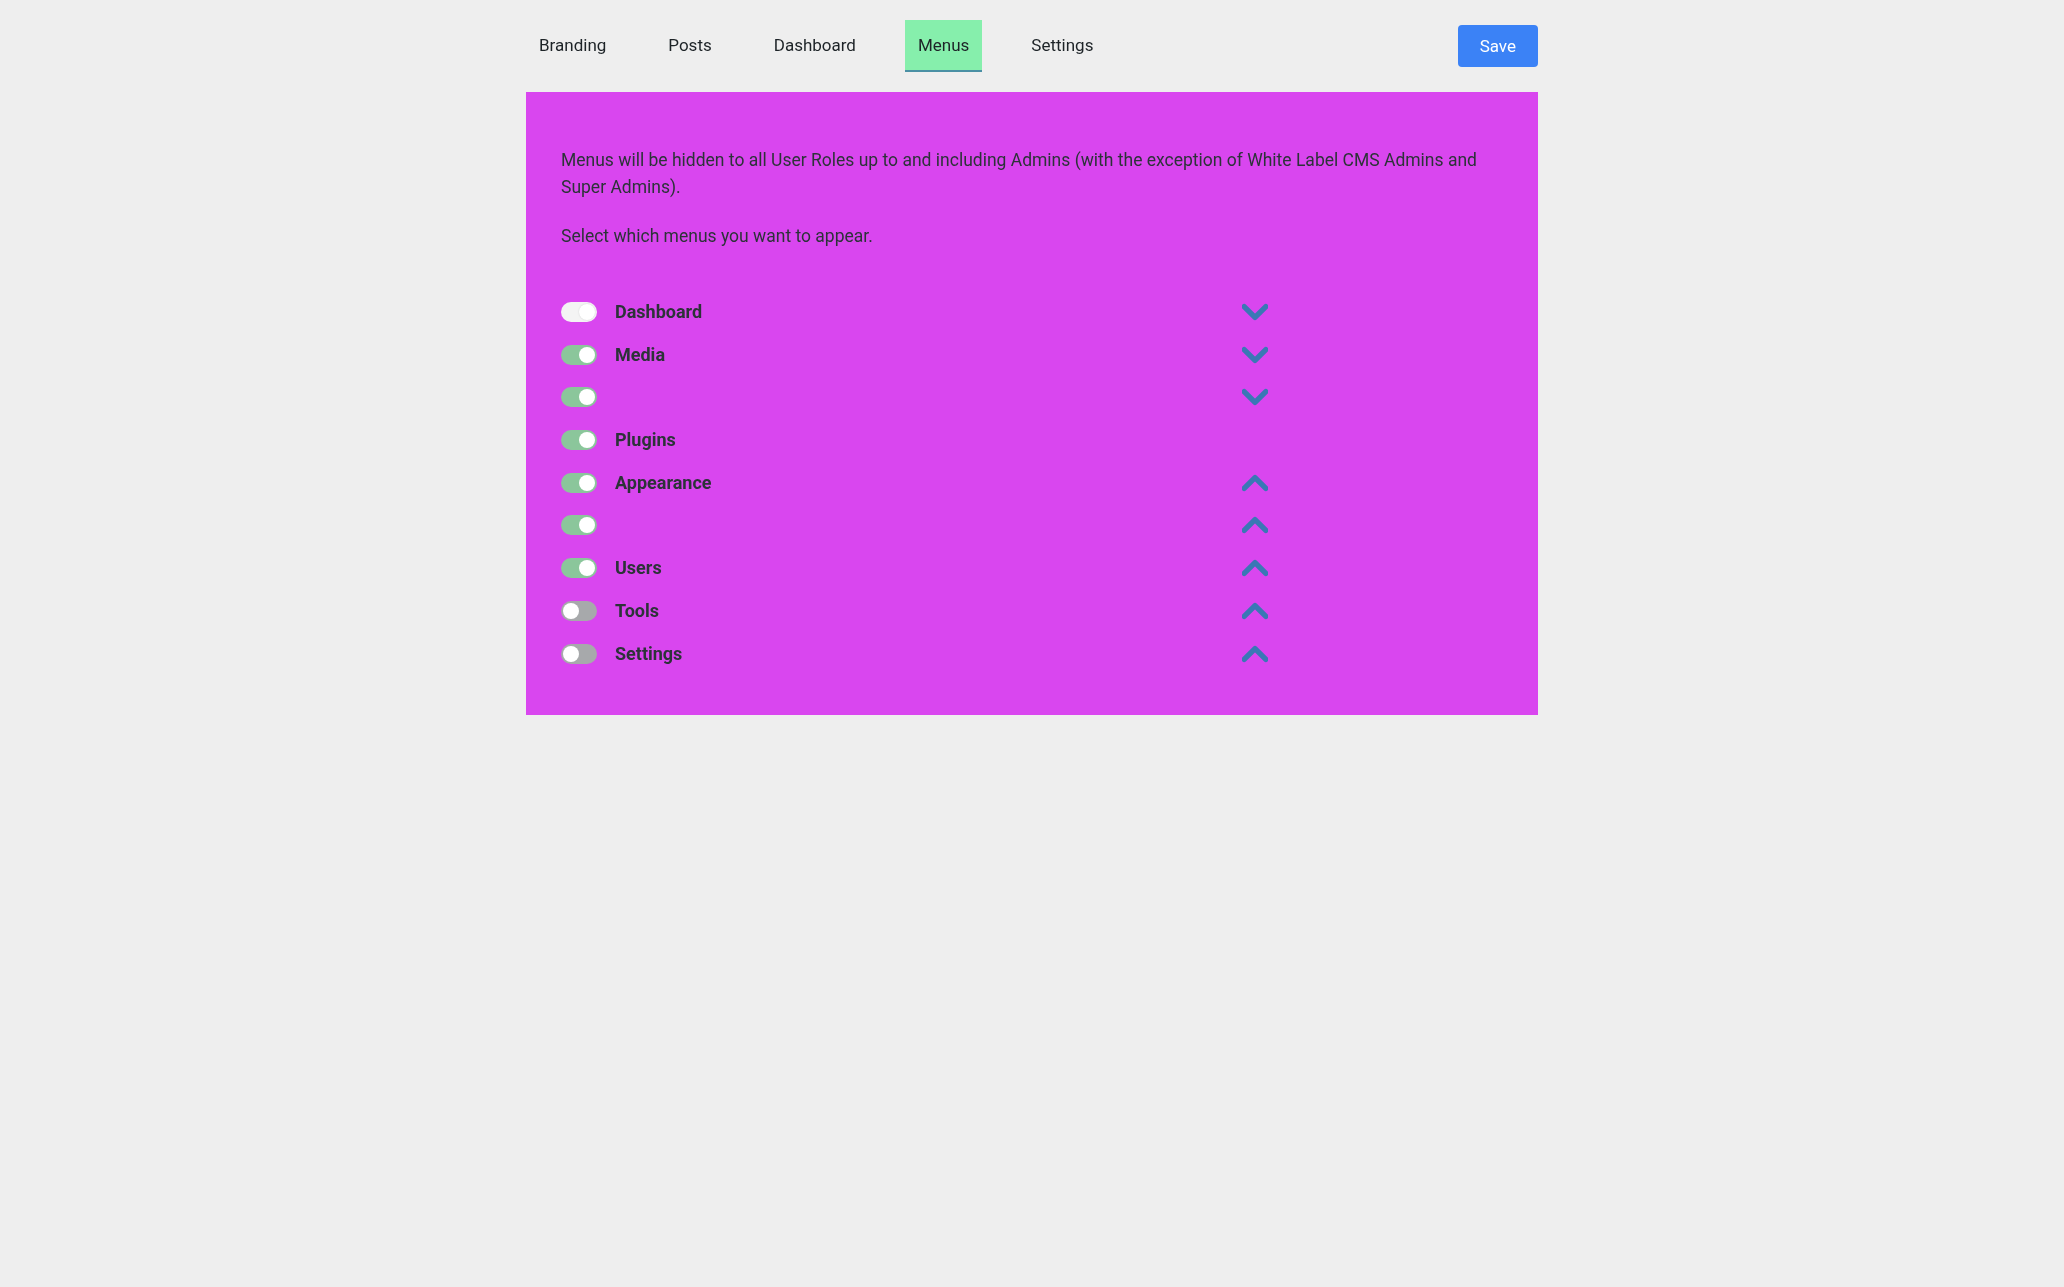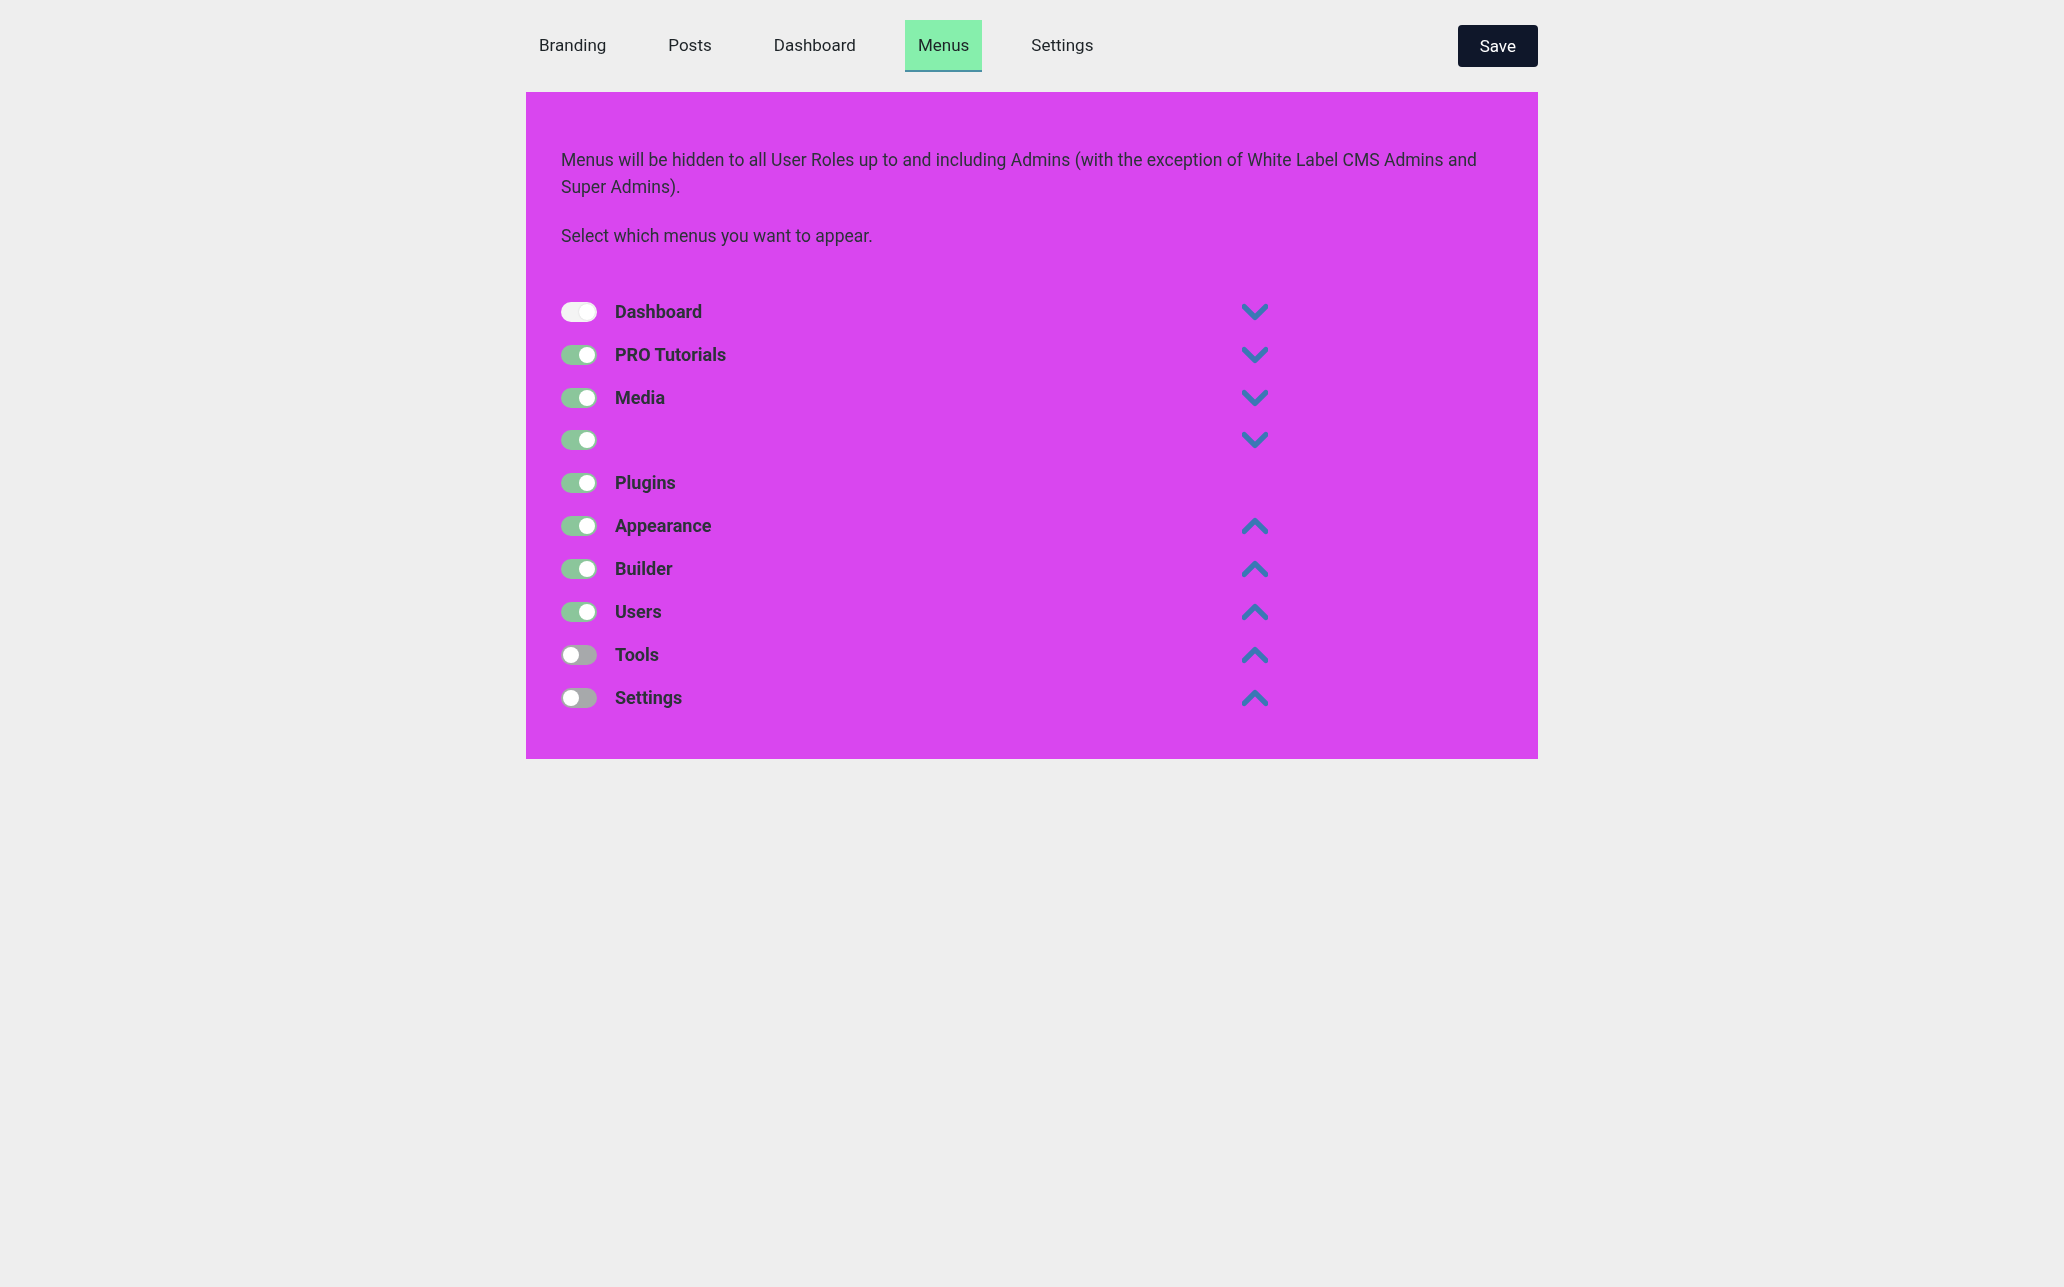--- a/index.html
+++ b/index.html
@@ -32,21 +32,21 @@
       background: transparent;
       cursor: pointer;
       border-bottom: 2px solid transparent;
       font-family: inherit;
     }
     .tab.active {
       background: #86efac;
       border-bottom: 2px solid #4a90a4;
     }
     .save-btn {
-      background: #0f172a;
+      background: #3b82f6;
       color: #ffffff;
       border: none;
       padding: 11px 22px;
       font-size: 17px;
       border-radius: 4px;
       cursor: pointer;
       font-family: inherit;
     }
     .panel {
       background: #d946ef;
@@ -155,78 +155,64 @@
               <svg viewBox="0 0 24 14" class="chevron-svg">
                 <path d="M2 2 L12 12 L22 2" stroke="#3a78b5" stroke-width="5" fill="none" stroke-linecap="round" stroke-linejoin="round"></path>
               </svg>
             </button>
           </div>
         </div>
         <div class="menu-row">
           <button class="toggle on-green">
             <span class="knob"></span>
           </button>
-          <span class="menu-label">PRO Tutorials</span>
+          <span class="menu-label">Media</span>
           <div class="chevron-col">
             <button class="chevron-btn">
               <svg viewBox="0 0 24 14" class="chevron-svg">
                 <path d="M2 2 L12 12 L22 2" stroke="#3a78b5" stroke-width="5" fill="none" stroke-linecap="round" stroke-linejoin="round"></path>
               </svg>
             </button>
           </div>
         </div>
         <div class="menu-row">
           <button class="toggle on-green">
             <span class="knob"></span>
           </button>
-          <span class="menu-label">Media</span>
           <div class="chevron-col">
             <button class="chevron-btn">
               <svg viewBox="0 0 24 14" class="chevron-svg">
                 <path d="M2 2 L12 12 L22 2" stroke="#3a78b5" stroke-width="5" fill="none" stroke-linecap="round" stroke-linejoin="round"></path>
               </svg>
             </button>
           </div>
         </div>
         <div class="menu-row">
           <button class="toggle on-green">
             <span class="knob"></span>
           </button>
-          <div class="chevron-col">
-            <button class="chevron-btn">
-              <svg viewBox="0 0 24 14" class="chevron-svg">
-                <path d="M2 2 L12 12 L22 2" stroke="#3a78b5" stroke-width="5" fill="none" stroke-linecap="round" stroke-linejoin="round"></path>
-              </svg>
-            </button>
-          </div>
-        </div>
-        <div class="menu-row">
-          <button class="toggle on-green">
-            <span class="knob"></span>
-          </button>
           <span class="menu-label">Plugins</span>
         </div>
         <div class="menu-row">
           <button class="toggle on-green">
             <span class="knob"></span>
           </button>
           <span class="menu-label">Appearance</span>
           <div class="chevron-col">
             <button class="chevron-btn">
               <svg viewBox="0 0 24 14" class="chevron-svg">
                 <path d="M2 12 L12 2 L22 12" stroke="#3a78b5" stroke-width="5" fill="none" stroke-linecap="round" stroke-linejoin="round"></path>
               </svg>
             </button>
           </div>
         </div>
         <div class="menu-row">
           <button class="toggle on-green">
             <span class="knob"></span>
           </button>
-          <span class="menu-label">Builder</span>
           <div class="chevron-col">
             <button class="chevron-btn">
               <svg viewBox="0 0 24 14" class="chevron-svg">
                 <path d="M2 12 L12 2 L22 12" stroke="#3a78b5" stroke-width="5" fill="none" stroke-linecap="round" stroke-linejoin="round"></path>
               </svg>
             </button>
           </div>
         </div>
         <div class="menu-row">
           <button class="toggle on-green">

